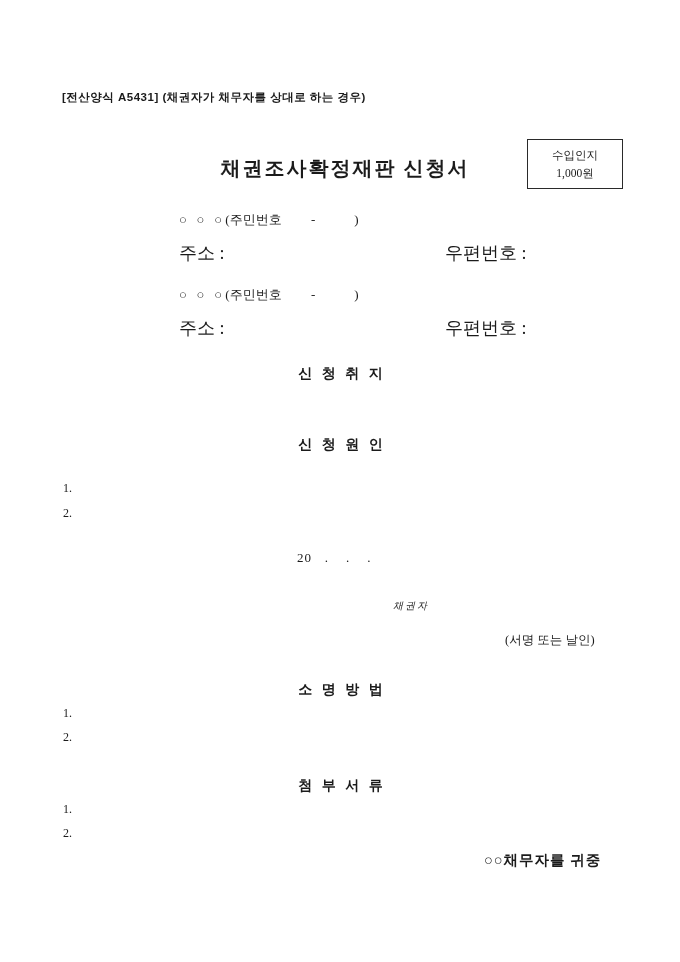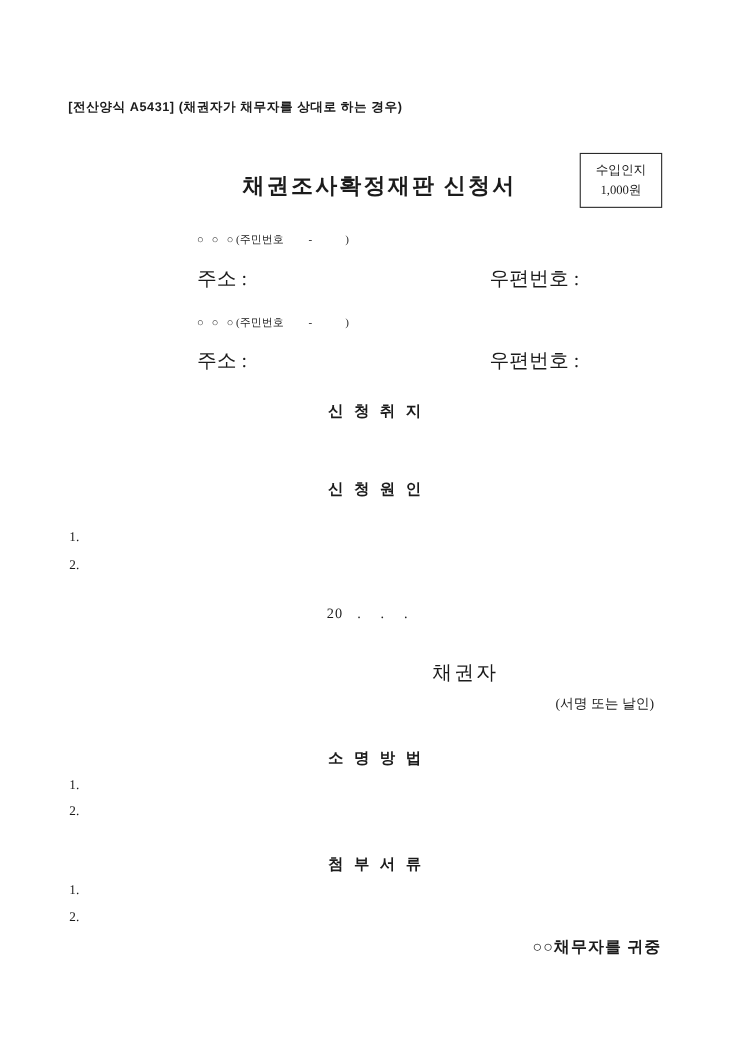--- a/index.html
+++ b/index.html
@@ -20,56 +20,56 @@
   .form-code {
     left: 62px; top: 90px;
     font-family: "Liberation Sans", "DejaVu Sans", sans-serif;
     font-size: 11.5px;
     font-weight: bold;
     letter-spacing: 0.5px;
   }
 
   .stamp-box {
     left: 527px; top: 139px;
-    width: 75px; height: 50px;
+    width: 96px; height: 50px;
     border: 1px solid #2a2a2a;
     text-align: center;
     padding-top: 6px;
     line-height: 18px;
     font-size: 11.5px;
     white-space: normal;
   }
 
   .doc-title {
     left: 0; top: 155px;
     width: 690px;
     text-align: center;
     font-size: 20px;
     font-weight: bold;
     letter-spacing: 2px;
   }
 
   .party-role { font-size: 13px; letter-spacing: 2px; line-height: 16px; }
-  .party-name { font-size: 10px; }
+  .party-name { font-size: 13px; }
   .addr-label, .postal-label { font-size: 18px; }
 
   .section-header {
     left: 0; top: 0;
     width: 684px;
     text-align: center;
     font-size: 14px;
     font-weight: bold;
     letter-spacing: 3px;
   }
 
   .list-num { font-size: 12px; }
 
   .date-line { font-size: 13px; letter-spacing: 1px; }
 
-  .sig-name { font-size: 18px; letter-spacing: 2px; }
+  .sig-name { font-size: 10px; letter-spacing: 2px; font-style: italic; }
   .sig-note { font-size: 12.5px; }
 
   .court-line {
     font-size: 14.5px;
     font-weight: bold;
     letter-spacing: 1px;
   }
 </style>
 </head>
 <body>

